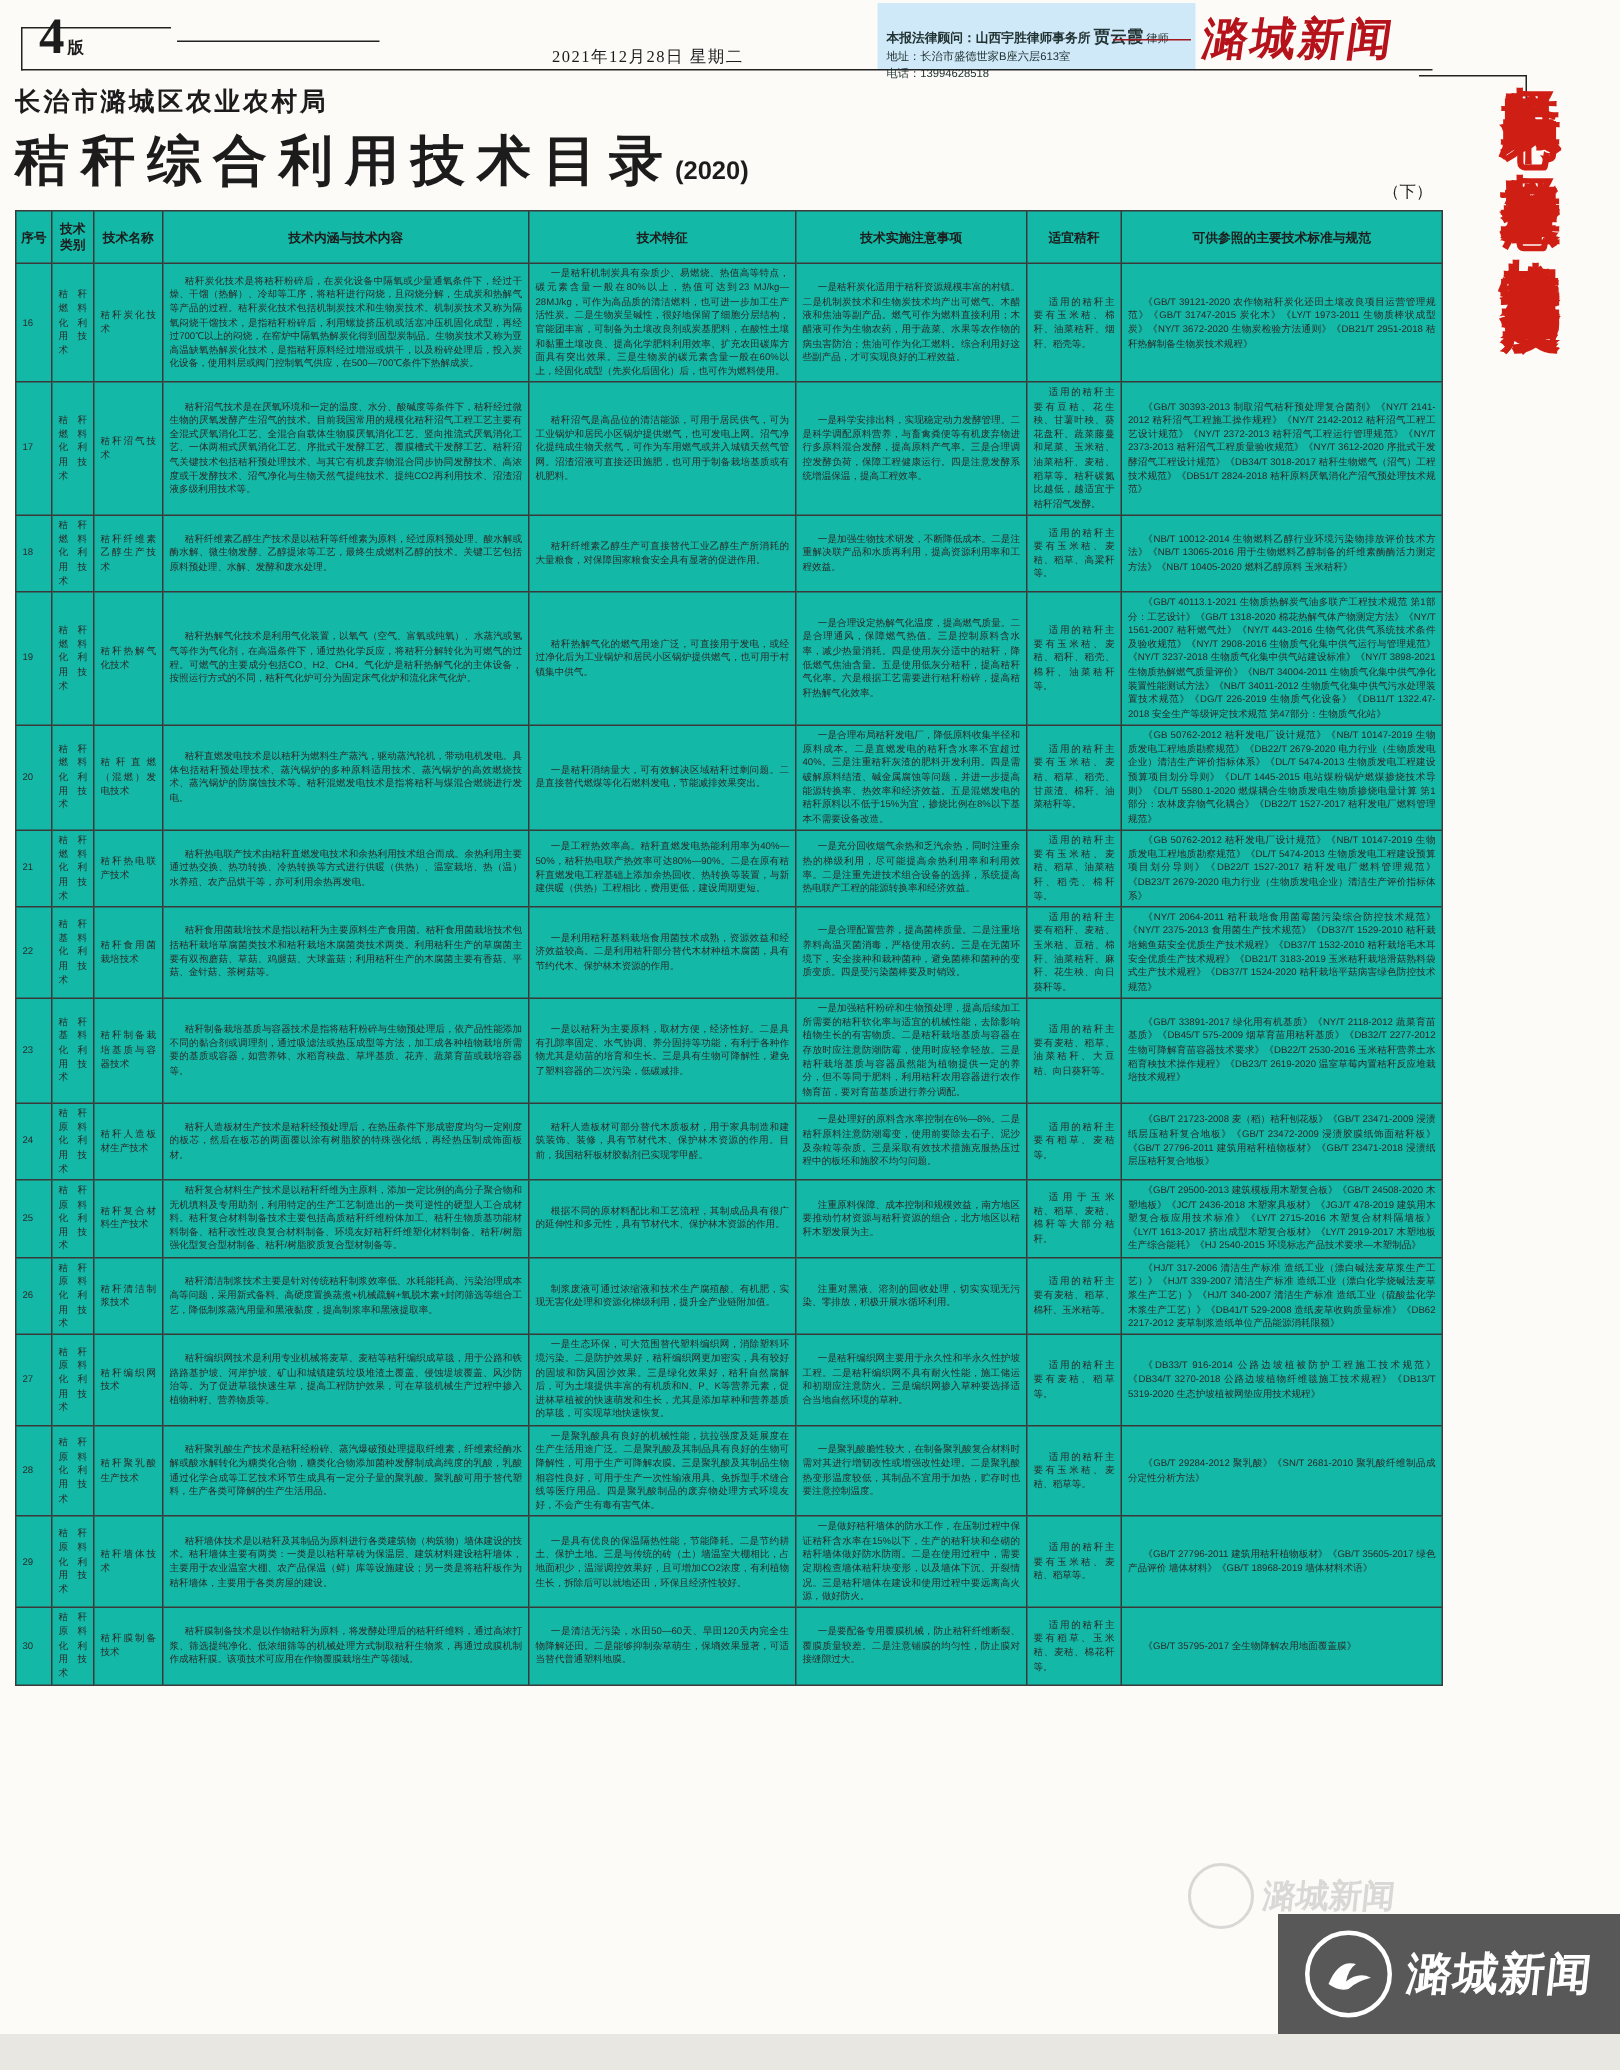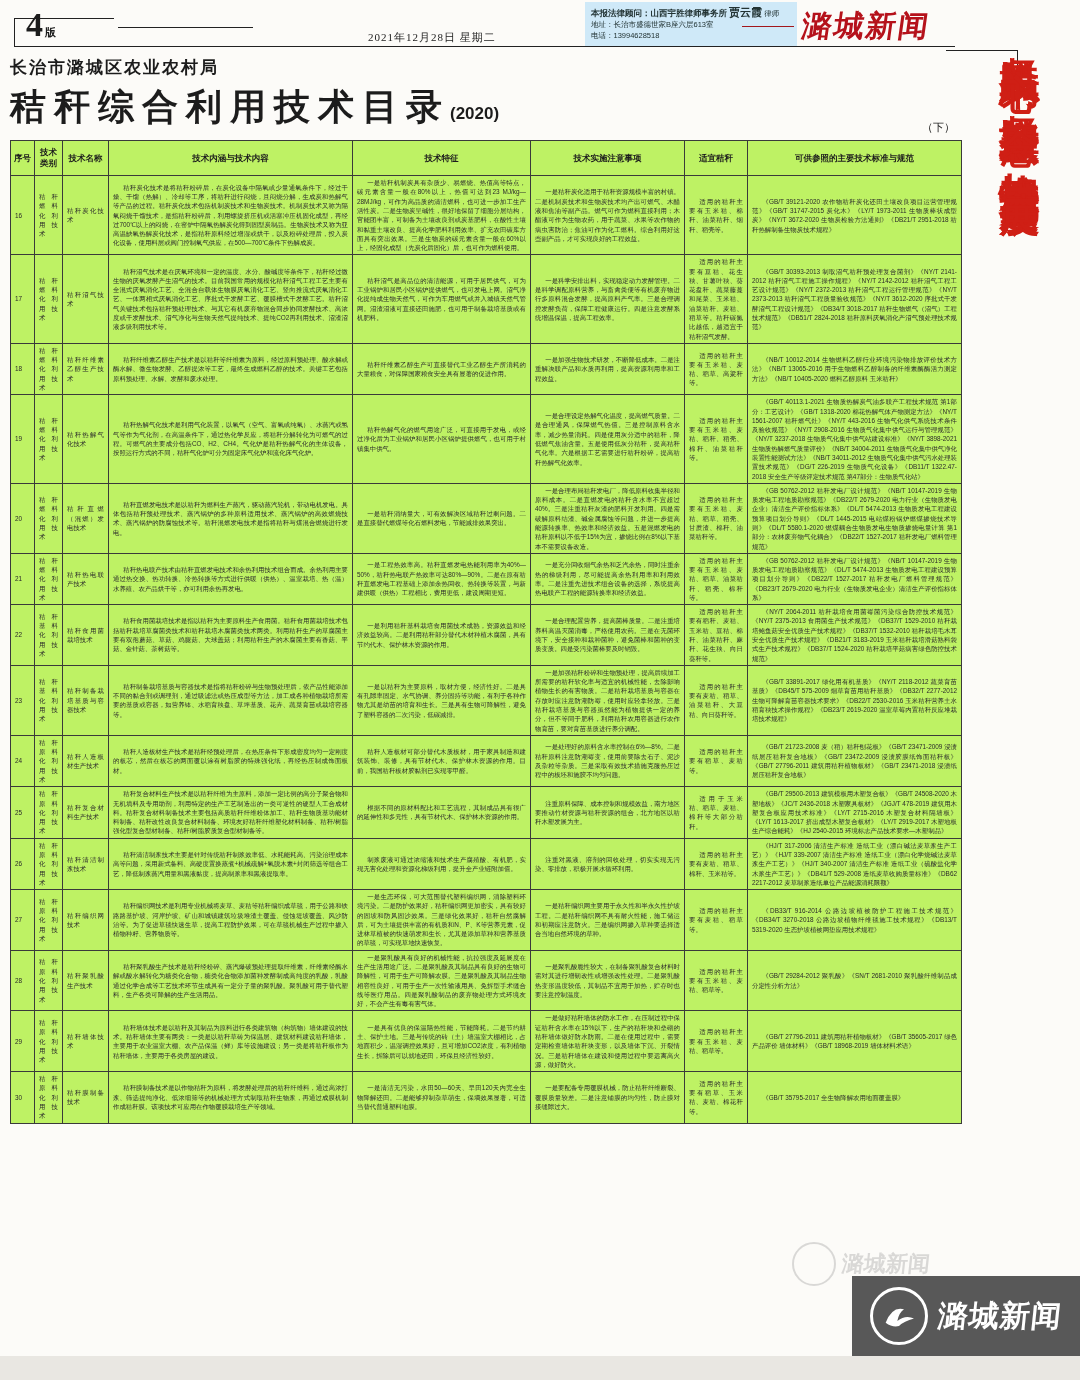--- a/index.html
+++ b/index.html
@@ -10,35 +10,35 @@
   .hdr{position:absolute;left:0;top:0;width:962px;height:50px;}
   .hdr-bracket-v{position:absolute;left:14px;top:18px;width:0;height:29px;border-left:1.5px solid #222;}
   .hdr-bracket-h{position:absolute;left:14px;top:18px;width:100px;border-top:1.5px solid #222;}
   .hdr-bottomline{position:absolute;left:14px;top:46px;width:941px;border-top:1.5px solid #222;}
   .hdr-dash1{position:absolute;left:118px;top:27px;width:135px;border-top:1.5px solid #222;}
   .hdr-dash2{position:absolute;left:742px;top:26px;width:52px;border-top:1.5px solid #a2171c;}
   .hdr-pagenum{position:absolute;left:26px;top:6px;font-weight:bold;font-size:34px;font-family:"Liberation Serif",serif;}
   .hdr-pagenum .ban{font-size:11px;font-weight:bold;margin-left:2px;}
   .hdr-section{position:absolute;left:262px;top:0px;font-size:36px;font-weight:bold;letter-spacing:42px;font-family:"Liberation Serif",serif;white-space:nowrap;}
   .hdr-date{position:absolute;left:368px;top:30px;font-size:11px;font-family:"Liberation Serif",serif;letter-spacing:1px;}
-  .hdr-legal{position:absolute;left:585px;top:2px;width:212px;height:44px;background:#cfe9f8;padding:3px 6px;box-sizing:border-box;font-size:7.5px;line-height:1.4;color:#233;}
+  .hdr-legal{position:absolute;left:585px;top:2px;width:212px;height:44px;background:#cfe9f8;padding:16px 6px;box-sizing:border-box;font-size:7.5px;line-height:1.4;color:#233;}
   .hdr-legal .l1{white-space:nowrap;}
   .hdr-legal .lbl{font-weight:bold;font-size:8.5px;}
   .hdr-legal .nm{font-family:"Liberation Serif",serif;font-size:11px;font-weight:bold;}
   .hdr-masthead{position:absolute;left:802px;top:6px;font-size:30px;font-weight:900;color:#b5121b;font-family:"Liberation Serif",serif;transform:skewX(-8deg);letter-spacing:2px;}
 
   
   .title-block{position:absolute;left:10px;top:56px;width:945px;text-align:left;}
   .title-org{font-size:17px;font-weight:bold;letter-spacing:2px;}
   .title-main{margin-top:4px;font-size:36px;font-weight:bold;letter-spacing:8px;white-space:nowrap;}
   .title-year{font-size:17px;font-weight:bold;letter-spacing:0;}
   .title-part{position:absolute;right:6px;top:76px;font-size:11px;}
 
   
-  table.catalog{position:absolute;left:10px;top:140px;width:947px;border-collapse:collapse;table-layout:fixed;background:#bef264;}
+  table.catalog{position:absolute;left:10px;top:140px;width:947px;border-collapse:collapse;table-layout:fixed;background:#14b8a6;}
   table.catalog th,table.catalog td{border:1px solid #3a3a3a;vertical-align:middle;padding:2px 4px;box-sizing:border-box;}
   table.catalog th{font-size:8.5px;font-weight:bold;text-align:center;padding:6px 2px;line-height:1.3;}
   table.catalog td{font-size:6.4px;line-height:1.45;text-align:justify;color:#2a2a2a;}
   td.col-no{text-align:center;font-size:8px;}
   td.col-category,td.col-name{text-align:center;padding:2px 3px;font-size:6.8px;}
   td.col-straw,td.col-standards{text-indent:1.6em;}
   td.col-content,td.col-features,td.col-notes{text-indent:1.6em;}
 
   
   .banner-col{position:absolute;right:0;top:0;width:118px;height:1380px;background:#fcfbf8;}

